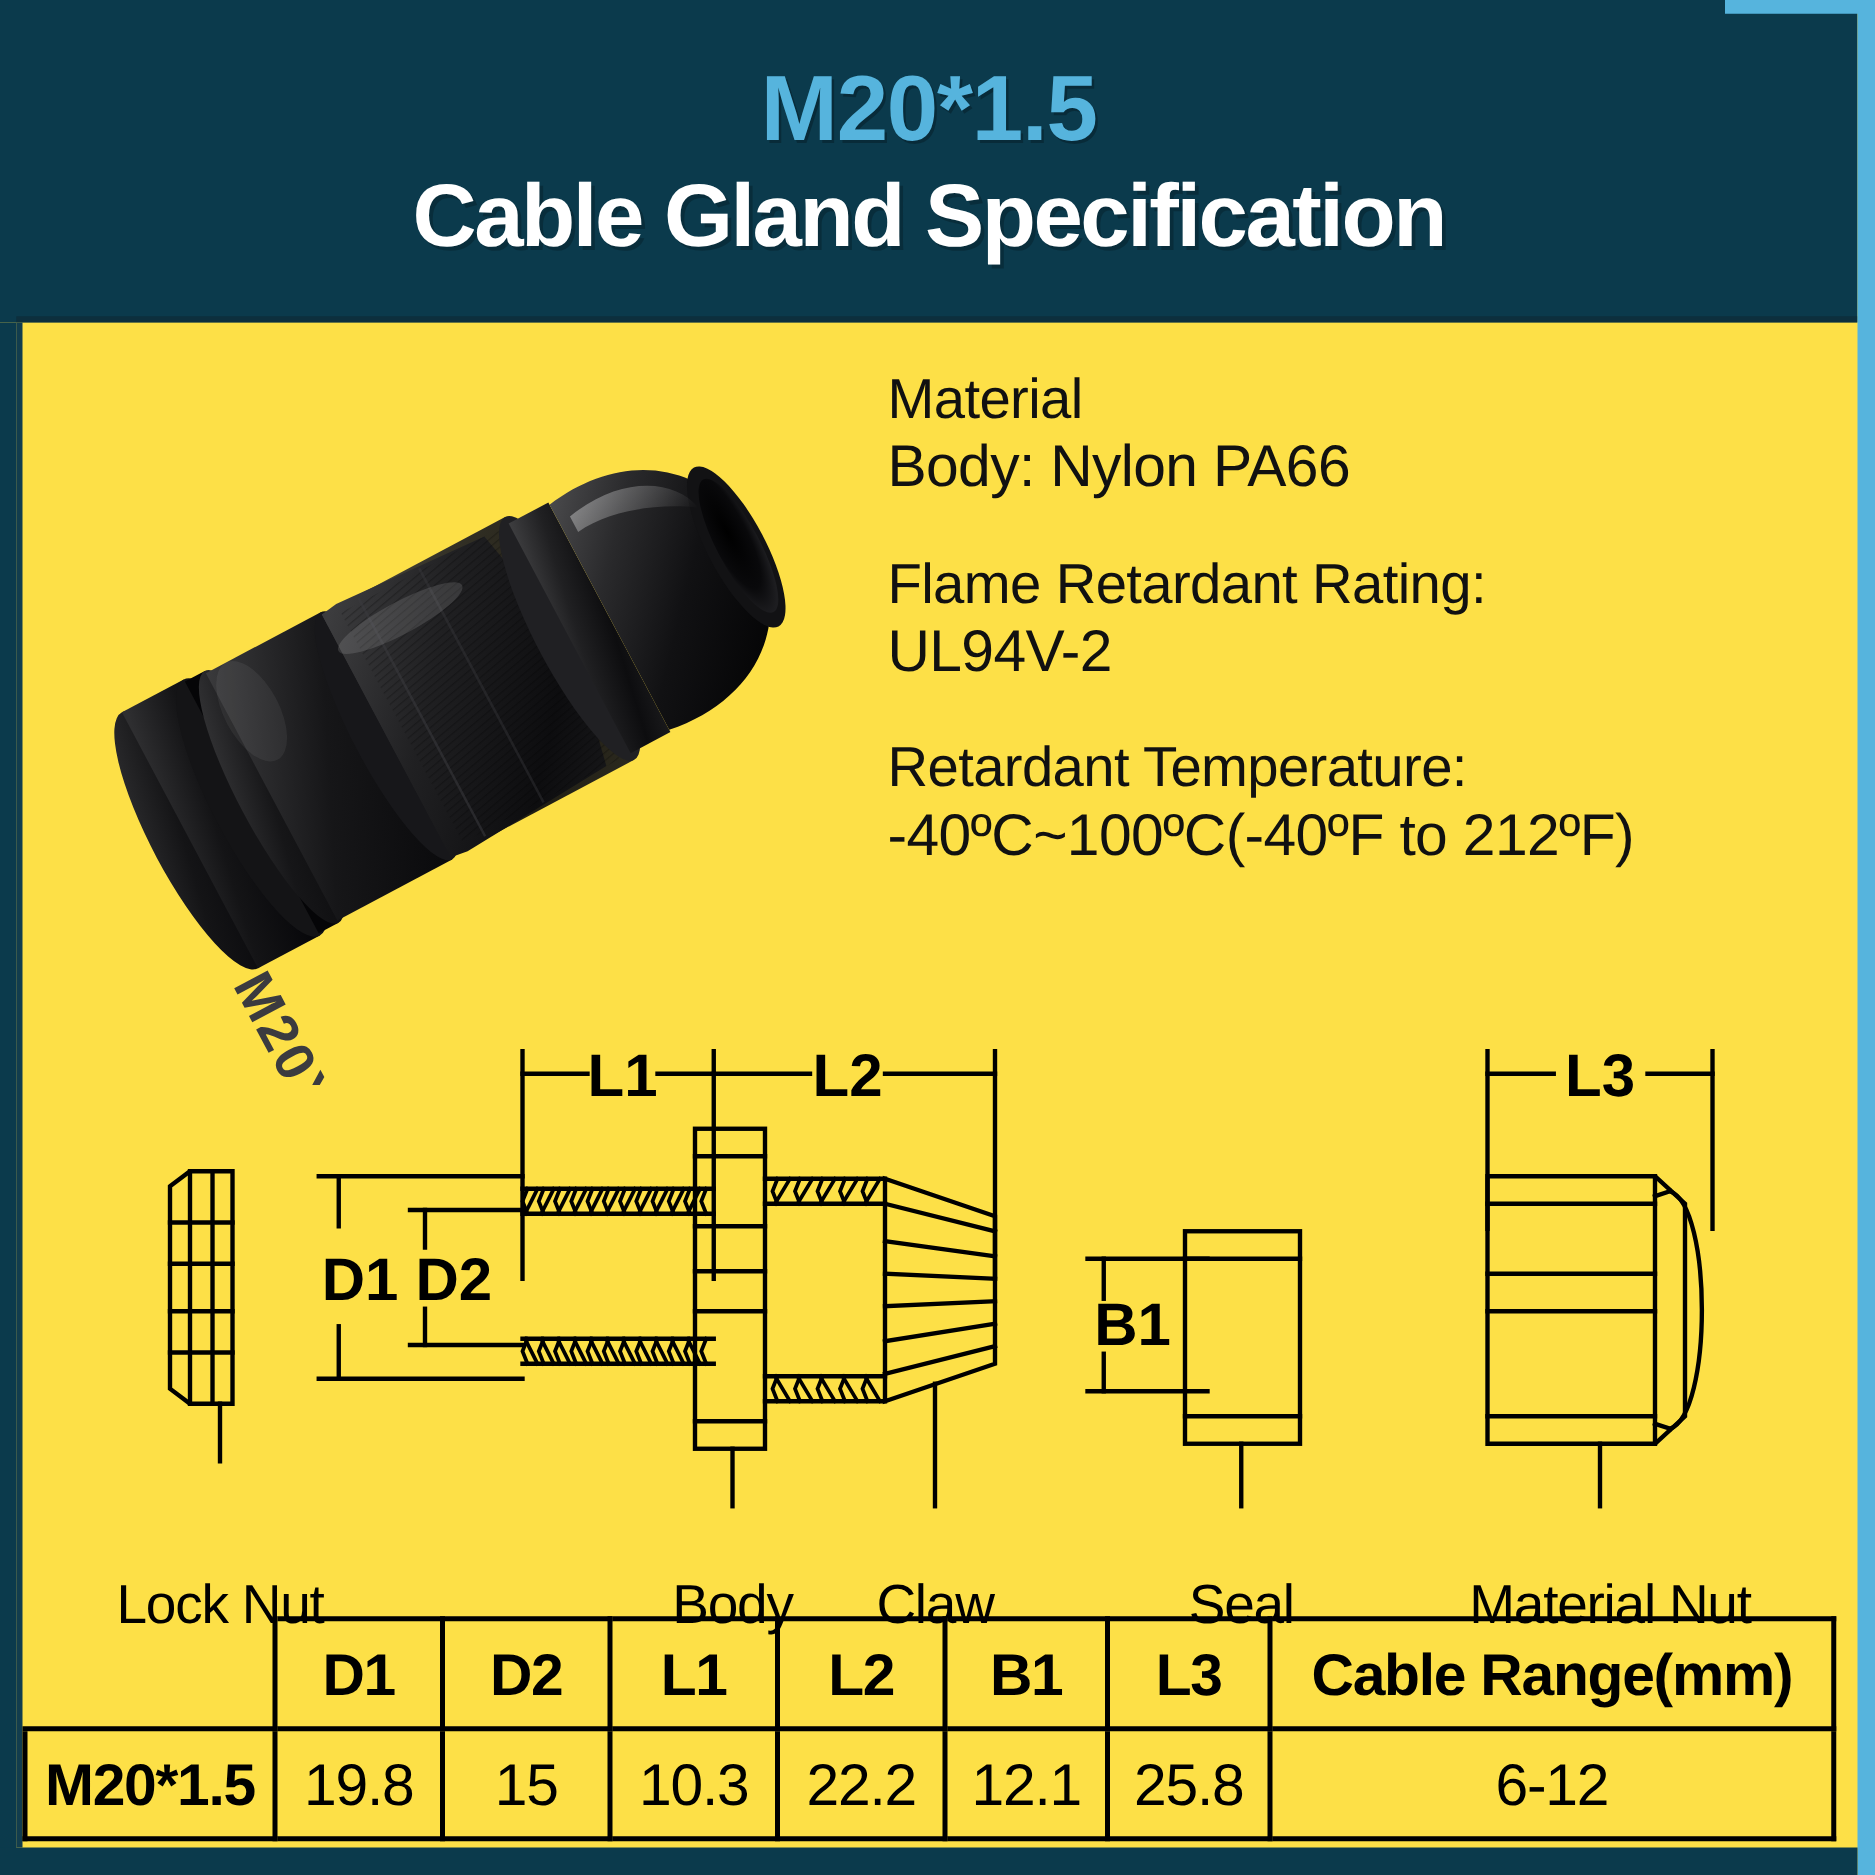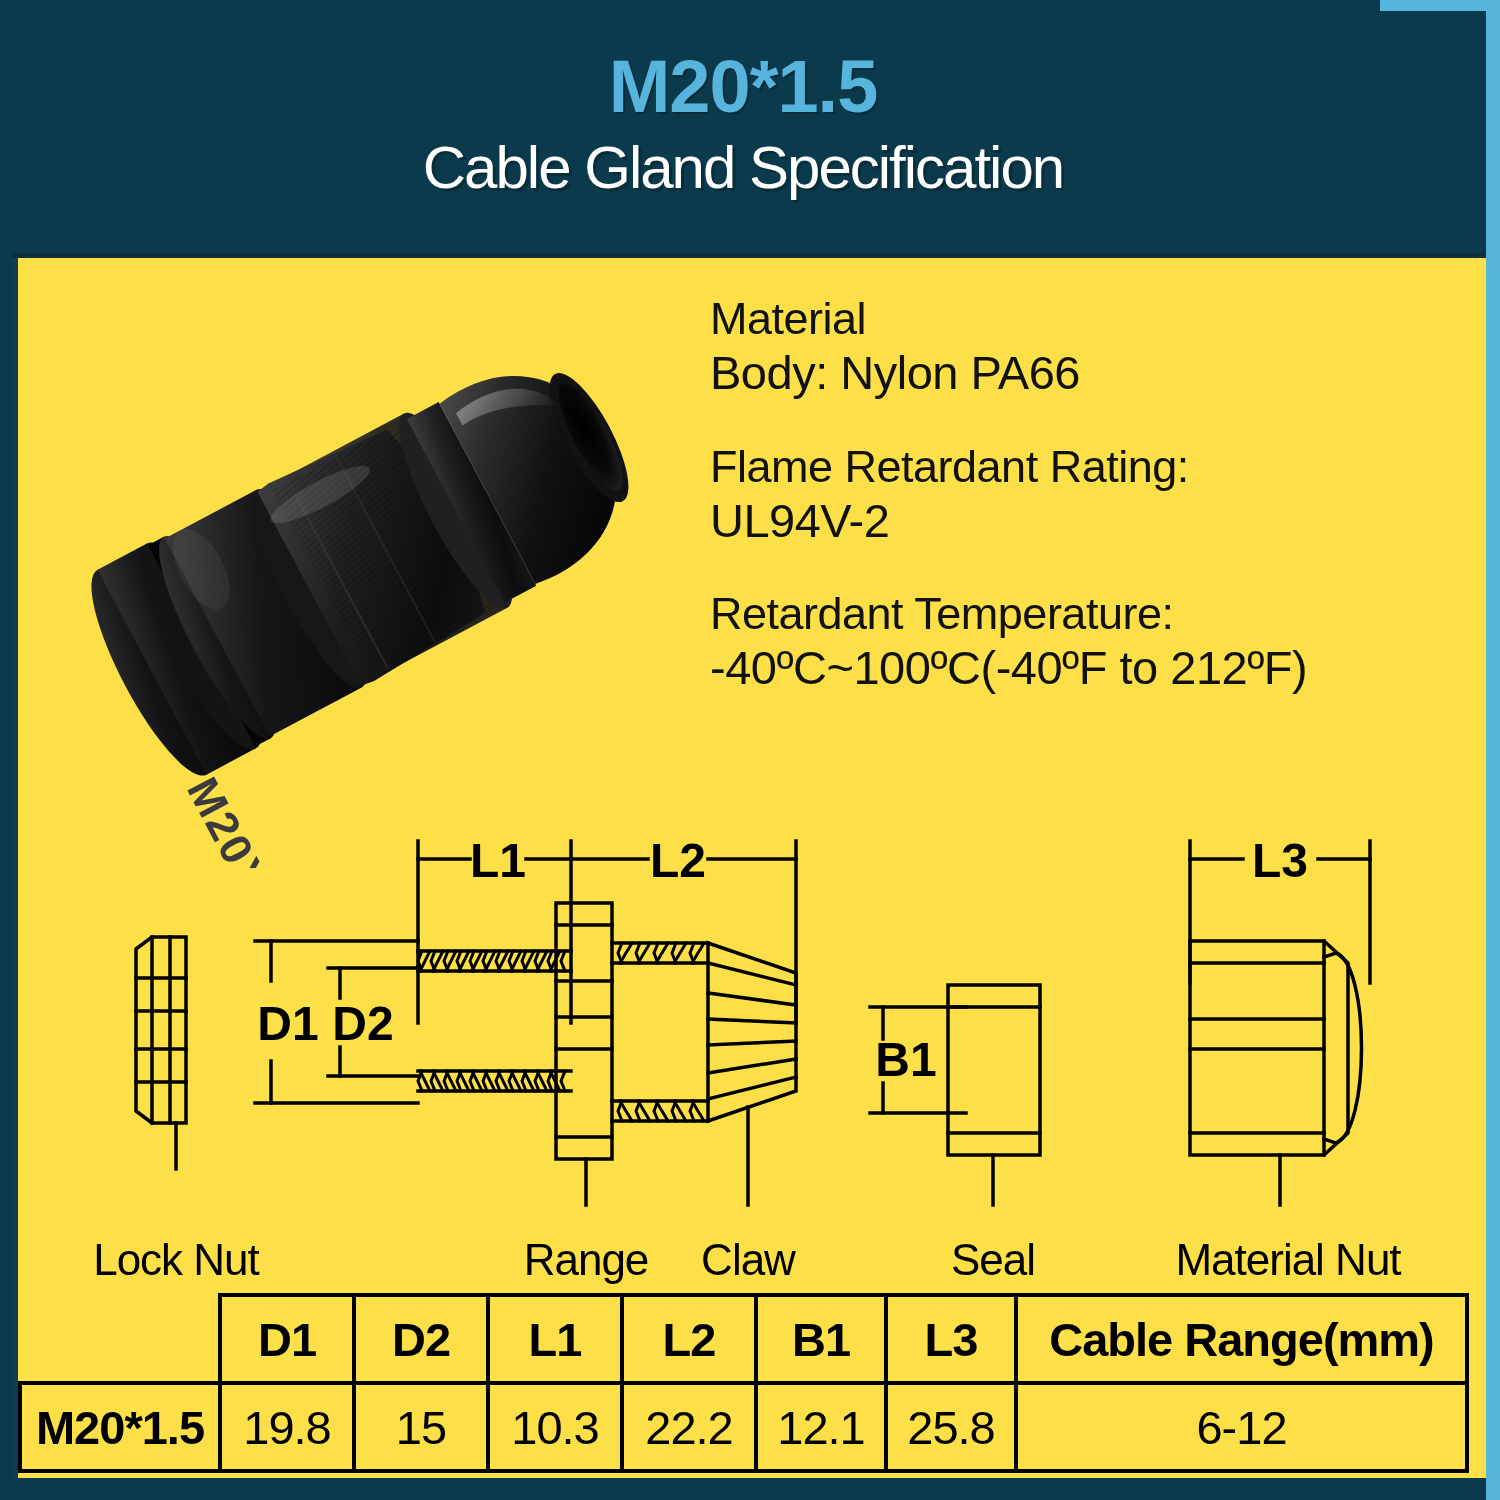--- a/index.html
+++ b/index.html
@@ -54,22 +54,22 @@
     color: #56b4dd;
     font-size: 74px;
     font-weight: bold;
     letter-spacing: -1px;
     line-height: 1;
     margin-top: 50px;
     text-shadow: 2px 2px 0 rgba(0,0,0,0.25);
   }
   #header .line-title {
     color: #ffffff;
-    font-size: 60px;
-    font-weight: normal;
+    font-size: 71px;
+    font-weight: bold;
     letter-spacing: -2px;
     line-height: 1.08;
     margin-top: 12px;
     text-shadow: 3px 3px 0 rgba(0,0,0,0.22);
   }
   .header-hairline {
     position: absolute; left: 13px; bottom: 0;
     width: 1473px; height: 5px;
     background: #0d2f3d;
   }
@@ -114,21 +114,21 @@
   #drawing {
     position: absolute;
     left: 0px; top: 570px;
     width: 1450px; height: 440px;
   }
   #drawing svg { display: block; width: 100%; height: 100%; }
 
   
   #captions {
     position: absolute;
-    left: 0; top: 972px;
+    left: 0; top: 996px;
     width: 1450px; height: 58px;
   }
   .caption {
     position: absolute;
     font-size: 44px;
     letter-spacing: -1px;
     color: #000;
     white-space: nowrap;
     transform: translateX(-50%);
   }
@@ -445,21 +445,21 @@
           <text x="1262" y="44">L3</text>
           <text x="270" y="207">D1</text>
           <text x="345" y="207">D2</text>
           <text x="888" y="243">B1</text>
         </g>
       </svg>
     </div>
 
     <div id="captions">
       <div class="caption" style="left:158px">Lock Nut</div>
-      <div class="caption" style="left:568px">Range</div>
+      <div class="caption" style="left:568px">Body</div>
       <div class="caption" style="left:730px">Claw</div>
       <div class="caption" style="left:975px">Seal</div>
       <div class="caption" style="left:1270px">Material Nut</div>
     </div>
 
     <table id="spectable">
       <colgroup>
         <col style="width:200px">
           <col style="width:134px">
           <col style="width:134px">

